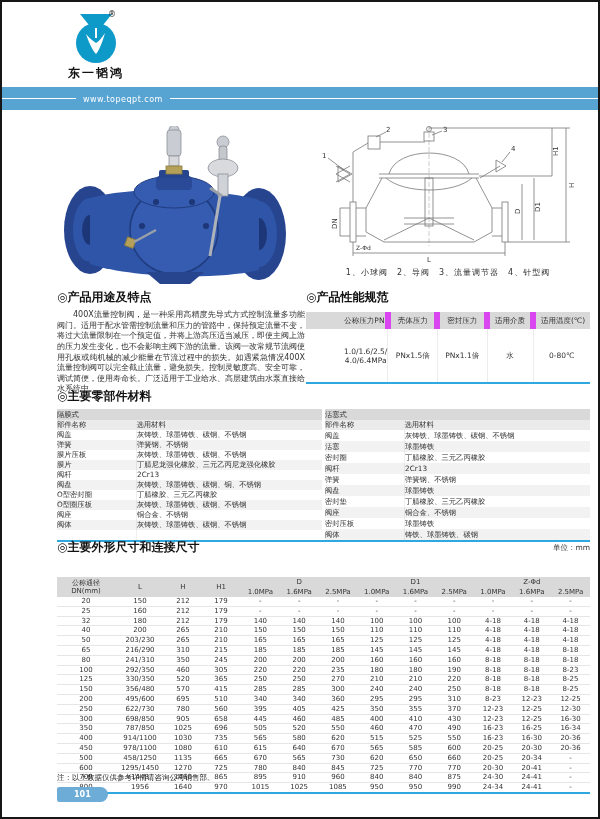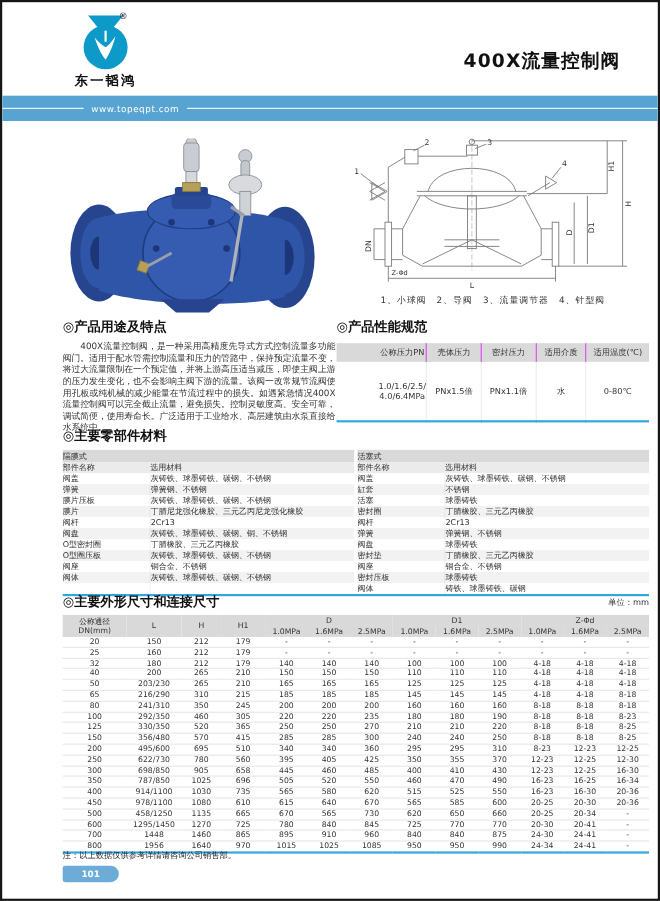--- a/index.html
+++ b/index.html
@@ -21,35 +21,35 @@
   
   .photo { position:absolute; left:58px; top:124px; width:232px; height:160px; }
   .diagram { position:absolute; left:302px; top:120px; width:288px; height:142px; }
   .caption { position:absolute; left:302px; top:265px; width:288px; text-align:center; font-size:8px; color:#333; letter-spacing:1px; }
   
   .sec-title { font-size:12px; font-weight:bold; color:#111; }
   .features { position:absolute; left:55px; top:287px; width:248px; }
   .features p { margin-top:4px; font-size:8px; line-height:1.33; text-align:justify; text-indent:2em; color:#333; }
   .perf { position:absolute; left:304px; top:287px; width:284px; }
   .perf table { width:100%; border-collapse:collapse; margin-top:6px; font-size:7.5px; text-align:center; border-bottom:2px solid #2FA8DF; color:#333; }
-  .perf thead td { background:#D9D9D9; height:17px; border-left:1px solid #d946ef; font-weight:normal; }
+  .perf thead td { background:#D9D9D9; height:17px; border-left:6px solid #d946ef; font-weight:normal; }
   .perf tbody td { height:54px; white-space:pre-line; border-left:1px solid #ECECEC; background:#fff; }
   .perf td:first-child { border-left:none;padding-left:38px; }
   .materials { position:absolute; left:55px; top:386px; width:533px; }
   .mat-wrap { display:flex; gap:3px; margin-top:4px; border-bottom:2px solid #2FA8DF; }
   table.mat { width:50%; border-collapse:collapse; font-size:7.3px; text-align:left; color:#333; }
   .mat thead tr.type th { background:#D9D9D9; height:11px; font-weight:normal; }
   .mat thead tr.sub th { background:#EBEBEB; height:10px; font-weight:normal; }
   .mat tbody td { height:10px; line-height:10px; border-left:1px solid rgba(0,0,0,0.06); }
   .mat tbody td:first-child { border-left:none; }
   .mat tbody tr:nth-child(even) { background:#F2F2F2; }
   .dims { position:absolute; left:55px; top:537px; width:533px; }
   .dims-head { display:flex; justify-content:space-between; align-items:center; }
   .unit { font-size:7.5px; color:#333; }
-  .dims table { width:100%; border-collapse:collapse; margin-top:3px; font-size:7px; text-align:center; color:#333; border-bottom:2px solid #2FA8DF; }
+  .dims table { width:100%; border-collapse:collapse; margin-top:21px; font-size:7px; text-align:center; color:#333; border-bottom:2px solid #2FA8DF; }
   .dims thead th { background:#D9D9D9; font-weight:normal; white-space:pre-line; line-height:1.2; height:10px; font-size:7px; }
   .dims tbody td { height:8.8px; line-height:8.8px; padding:0; }
   .dims tbody tr { border-bottom:1px solid #E6E6E6; }
   .dims tbody tr:last-child { border-bottom:none; }
   .note { position:absolute; left:55px; top:771px; font-size:7.5px; color:#222; }
   .badge { position:absolute; left:55px; top:785px; min-width:27px; height:15px; padding:0 17px;
            background:#6CACD6; color:#fff; font-size:8px; font-weight:bold;
            display:flex; align-items:center; justify-content:center; border-radius:3px 10px 10px 3px; }
   svg { display:block; }
 </style>
@@ -63,21 +63,20 @@
       <svg width="56" height="52" viewBox="0 0 56 52">
         <path d="M12,2 L44,2 L31,18 L25,18 Z" fill="#0E9AC8"></path>
         <circle cx="28" cy="31" r="20" fill="#0E9AC8"></circle>
         <path d="M18,22 C22,34 26,40 28,42 C30,40 34,32 37,21 C33,27 30,30 28,31 C25,29 21,26 18,22 Z" fill="#fff"></path>
         <path d="M27,16 L29,16 L29,26 L27,26 Z" fill="#fff"></path>
       </svg>
       <span class="reg">®</span>
     </div>
     <div class="logo-text">东一韬鸿</div>
   </div>
-  <div class="page-title">400X流量控制阀</div>
 
   <div class="bar">
     <div class="line"></div>
     <span class="site">www.topeqpt.com</span>
   </div>
 
   <div class="photo">
     <svg width="232" height="160" viewBox="0 0 232 160">
 
       <ellipse cx="30" cy="104" rx="26" ry="44" fill="#27448F"></ellipse>
@@ -307,24 +306,20 @@
             </tr>
           <tr class="sub">
             <th>部件名称</th>
             <th>选用材料</th>
           </tr>
         </thead>
         <tbody>
             <tr>
               <td>阀盖</td>
               <td>灰铸铁、球墨铸铁、碳钢、不锈钢</td>
-            </tr>
-            <tr>
-              <td>缸套</td>
-              <td>不锈钢</td>
             </tr>
             <tr>
               <td>活塞</td>
               <td>球墨铸铁</td>
             </tr>
             <tr>
               <td>密封圈</td>
               <td>丁腈橡胶、三元乙丙橡胶</td>
             </tr>
             <tr>

